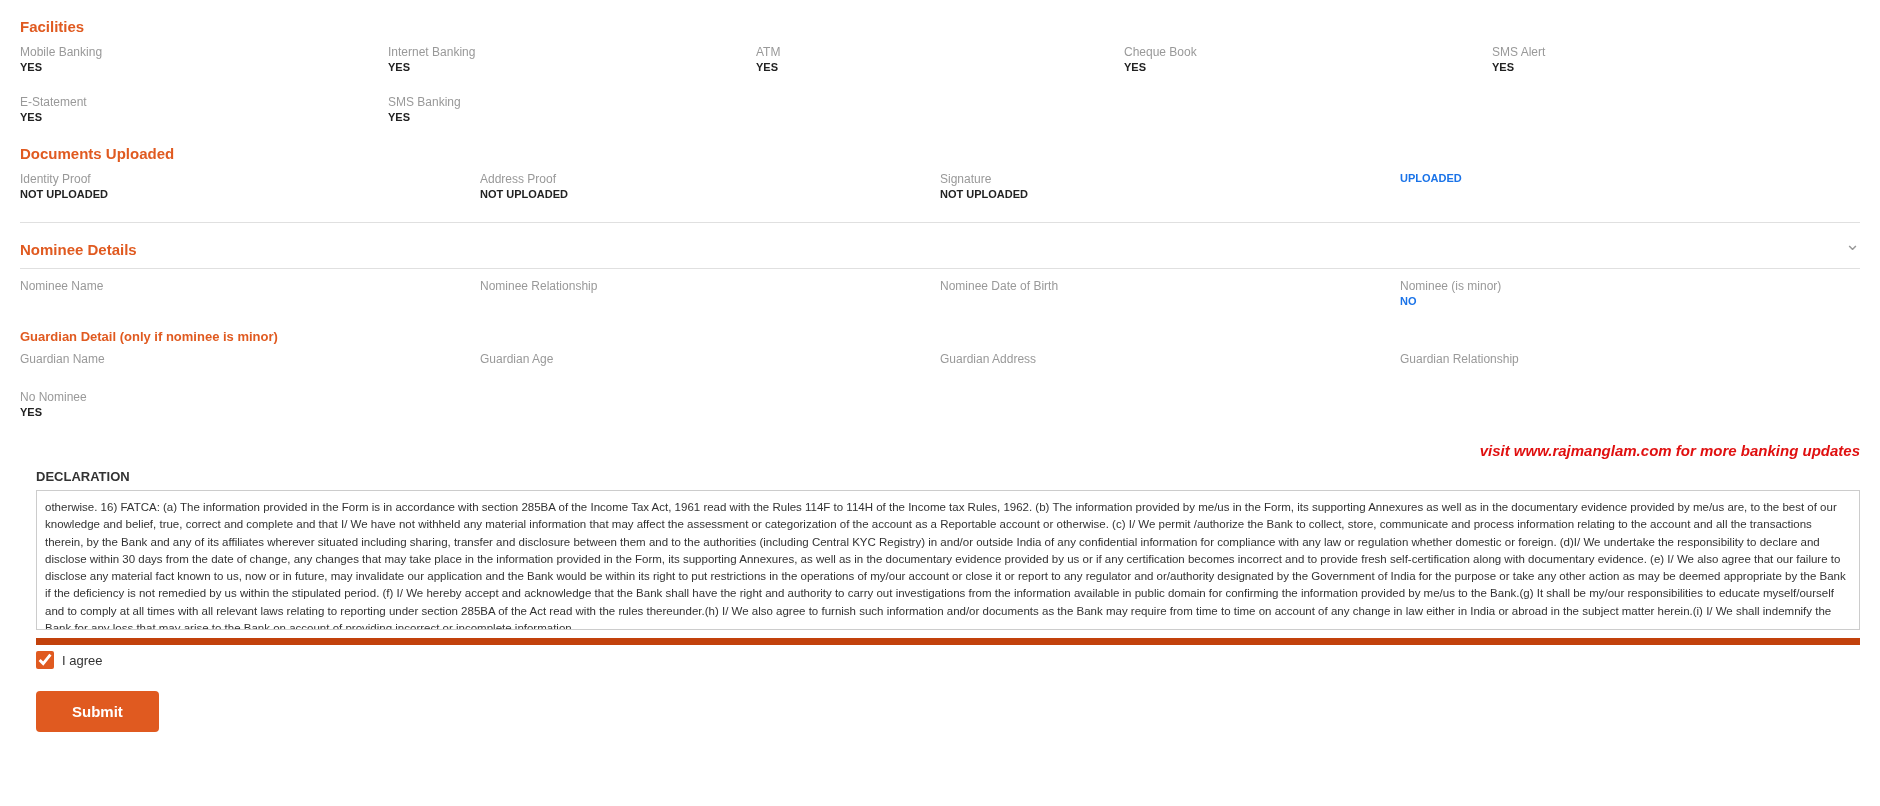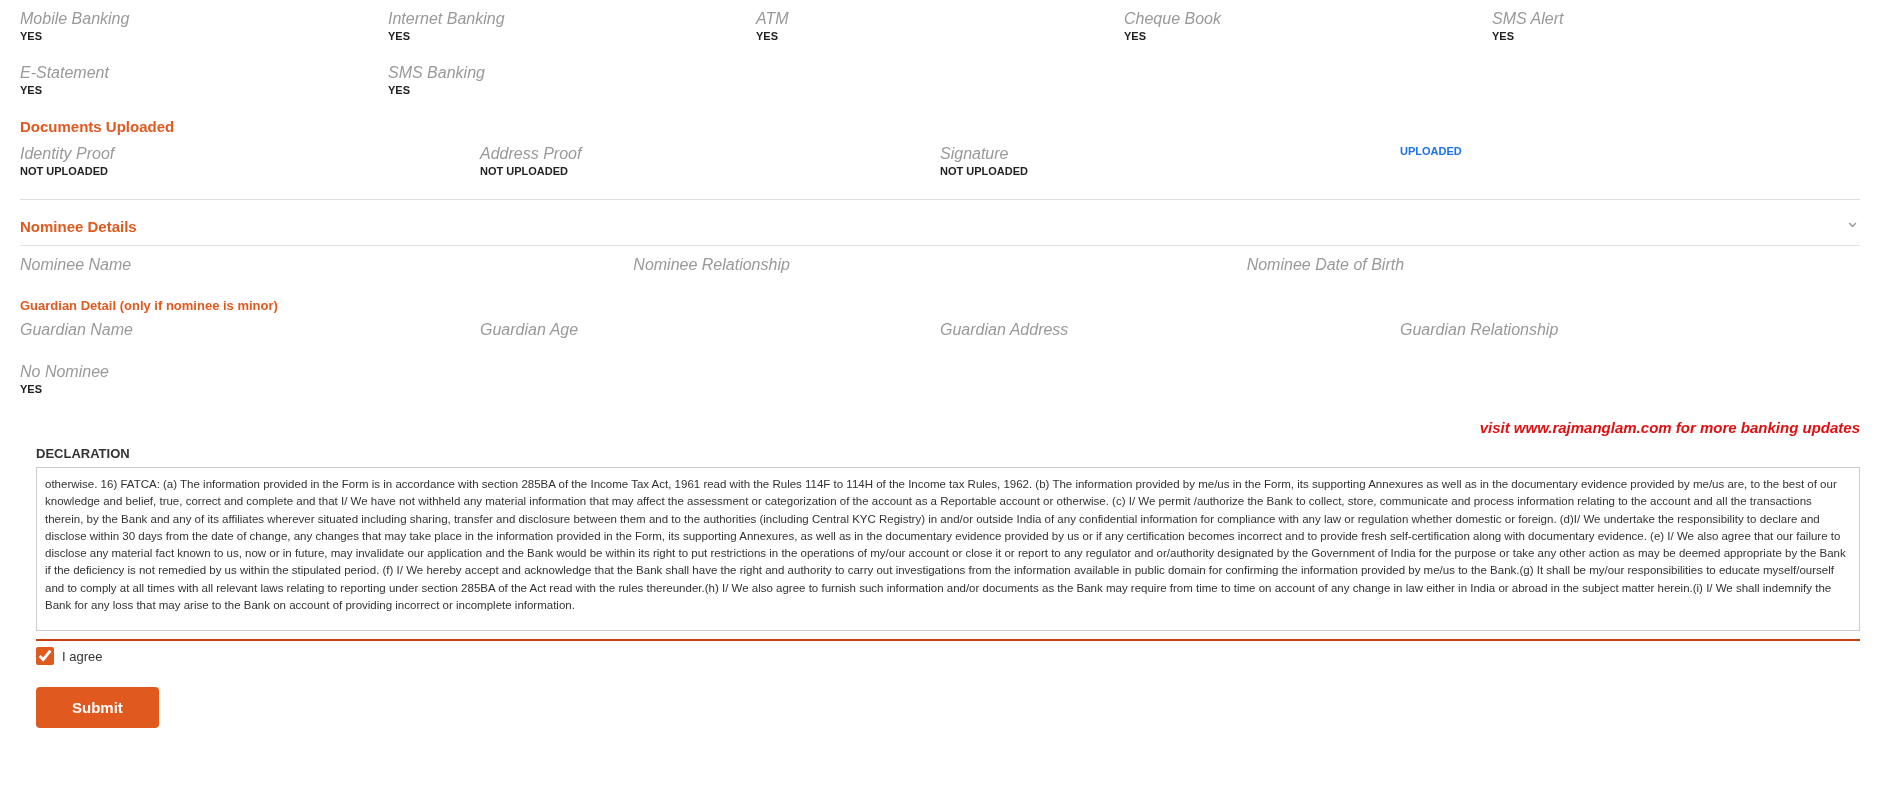--- a/index.html
+++ b/index.html
@@ -25,23 +25,22 @@
       margin-bottom: 12px;
     }
     .field-item {
       flex: 1;
       min-width: 180px;
       padding-right: 15px;
       margin-bottom: 10px;
     }
     .field-label {
       color: #999;
-      font-size: 16px;
+      font-size: 12px;
       margin-bottom: 2px;
-      font-style: italic;
     }
     .field-value {
       font-weight: bold;
       font-size: 11px;
       color: #222;
     }
     .field-value.blue {
       color: #1a73e8;
     }
     .divider {
@@ -79,35 +78,35 @@
       margin-top: 10px;
       padding-left: 16px;
     }
     .declaration-title {
       font-weight: bold;
       font-size: 13px;
       margin-bottom: 6px;
     }
     .declaration-box {
       border: 1px solid #ccc;
-      height: 164px;
+      height: 140px;
       overflow-y: scroll;
       padding: 8px;
       font-size: 11.5px;
       color: #333;
       line-height: 1.5;
       background: #fff;
       position: relative;
     }
     .agree-row {
       display: flex;
       align-items: center;
       margin-top: 8px;
       padding: 6px 0;
-      border-top: 2px solid #c2410c;
+      border-top: 7px solid #c2410c;
     }
     .agree-checkbox {
       width: 18px;
       height: 18px;
       accent-color: #e05a20;
       margin-right: 8px;
       cursor: pointer;
     }
     .agree-label {
       font-size: 13px;
@@ -128,20 +127,21 @@
       border-radius: 4px;
       cursor: pointer;
     }
   </style>
 </head>
 <body>
 
 <div class="page-wrapper">
 
   <div>
+    <div class="section-title">Facilities</div>
     <div class="fields-row">
 
       <div class="field-item">
         <div class="field-label">Mobile Banking</div>
         <div class="field-value">YES</div>
       </div>
       <div class="field-item">
         <div class="field-label">Internet Banking</div>
         <div class="field-value">YES</div>
       </div>
@@ -208,20 +208,24 @@
         <div class="field-label">Nominee Name</div>
         <div class="field-value"></div>
       </div>
       <div class="field-item">
         <div class="field-label">Nominee Relationship</div>
         <div class="field-value"></div>
       </div>
       <div class="field-item">
         <div class="field-label">Nominee Date of Birth</div>
         <div class="field-value"></div>
+      </div>
+      <div class="field-item">
+        <div class="field-label">Nominee (is minor)</div>
+        <div class="field-value blue">NO</div>
       </div>
     </div>
   </div>
 
   <div>
     <div class="guardian-title">Guardian Detail (only if nominee is minor)</div>
     <div class="fields-row">
       <div class="field-item">
         <div class="field-label">Guardian Name</div>
         <div class="field-value"></div>

